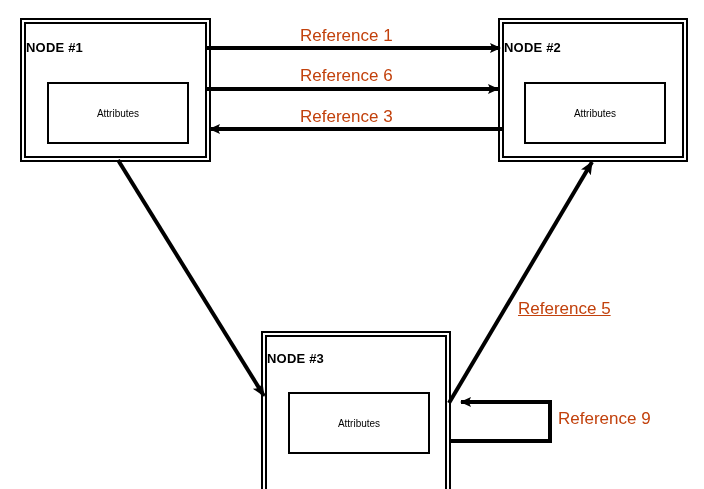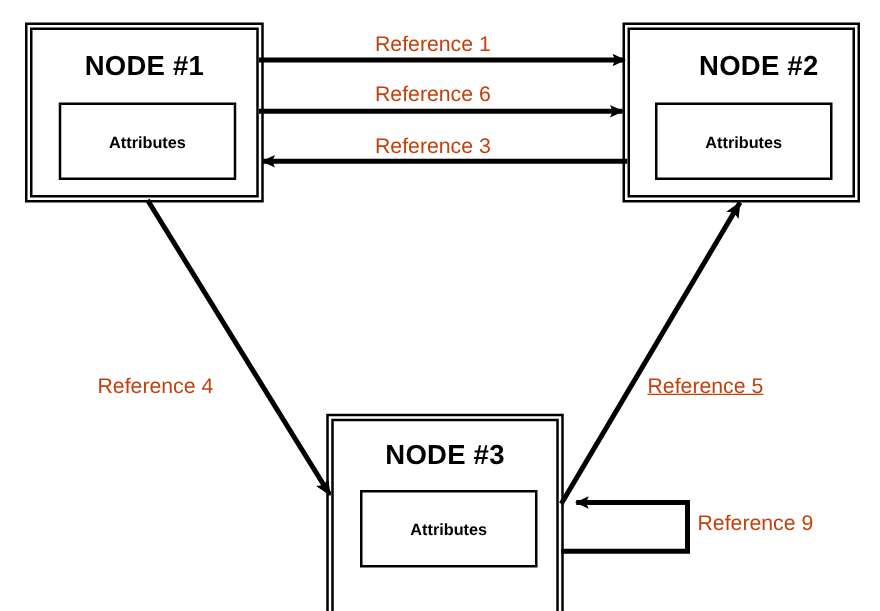--- a/index.html
+++ b/index.html
@@ -28,39 +28,38 @@
     background: #ffffff;
     border: 2px solid #000000;
     outline: 2px solid #000000;
     outline-offset: 2px;
     z-index: 5;
   }
   .node-title {
     position: absolute;
     left: 0;
     right: 0;
-    text-align: center;
     font-weight: bold;
-    font-size: 22px;
+    font-size: 13px;
     color: #000000;
     letter-spacing: 0.2px;
   }
   .attr-box {
     position: absolute;
     box-sizing: border-box;
     background: #ffffff;
     border: 2px solid #000000;
     display: flex;
     align-items: center;
     justify-content: center;
   }
   .attr-label {
-    font-size: 13px;
+    font-size: 10px;
     color: #000000;
-    font-weight: bold;
+    font-weight: normal;
   }
   .edge-label {
     position: absolute;
     font-size: 17px;
     color: #c2410c;
     white-space: nowrap;
     background: transparent;
     z-index: 6;
   }
 </style>
@@ -93,38 +92,37 @@
   </svg>
 
   <div class="node" style="left:24px; top:22px; width:183px; height:136px;">
     <div class="node-title" style="top:16px;">NODE #1</div>
     <div class="attr-box" style="left:21px; top:58px; width:142px; height:62px;">
       <span class="attr-label">Attributes</span>
     </div>
   </div>
 
   <div class="node" style="left:502px; top:22px; width:182px; height:136px;">
-    <div class="node-title" style="top:16px;margin-left:28px;">NODE #2</div>
+    <div class="node-title" style="top:16px;">NODE #2</div>
     <div class="attr-box" style="left:20px; top:58px; width:142px; height:62px;">
       <span class="attr-label">Attributes</span>
     </div>
   </div>
 
   <div class="node" style="left:265px; top:335px; width:182px; height:172px;">
     <div class="node-title" style="top:14px;">NODE #3</div>
     <div class="attr-box" style="left:21px; top:55px; width:142px; height:62px;">
       <span class="attr-label">Attributes</span>
     </div>
   </div>
 
   <div class="edge-label" style="left:300px; top:26px;">Reference 1</div>
 
   <div class="edge-label" style="left:300px; top:66px;">Reference 6</div>
 
   <div class="edge-label" style="left:300px; top:107px;">Reference 3</div>
 
-  <div class="edge-label" style="left:78px; top:299px;">Reference 4</div>
 
   <div class="edge-label" style="left:518px; top:299px;text-decoration:underline;">Reference 5</div>
 
   <div class="edge-label" style="left:558px; top:409px;">Reference 9</div>
 
 </div>
 
 </body></html>

